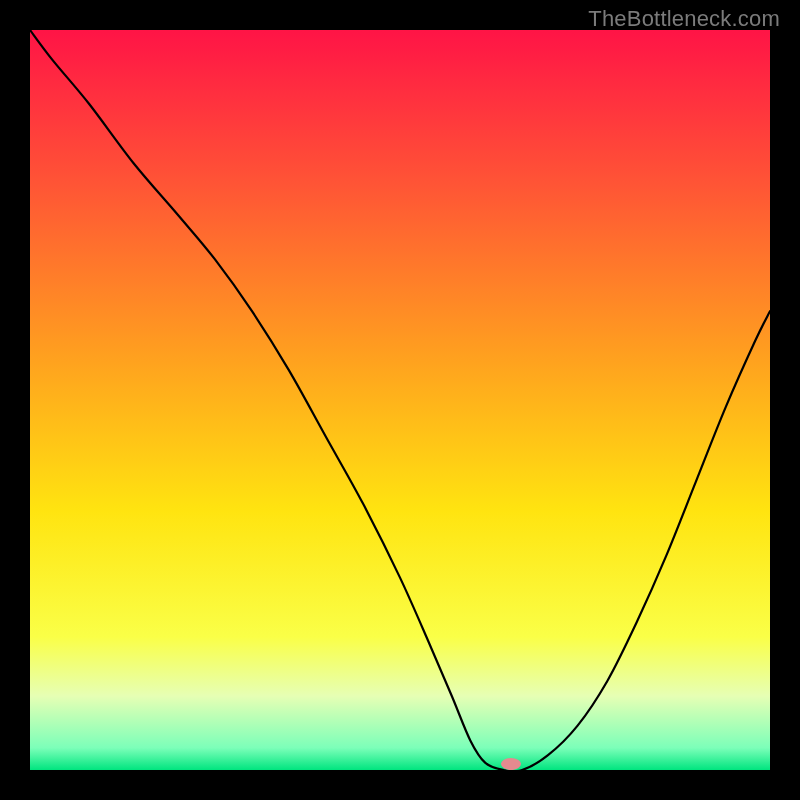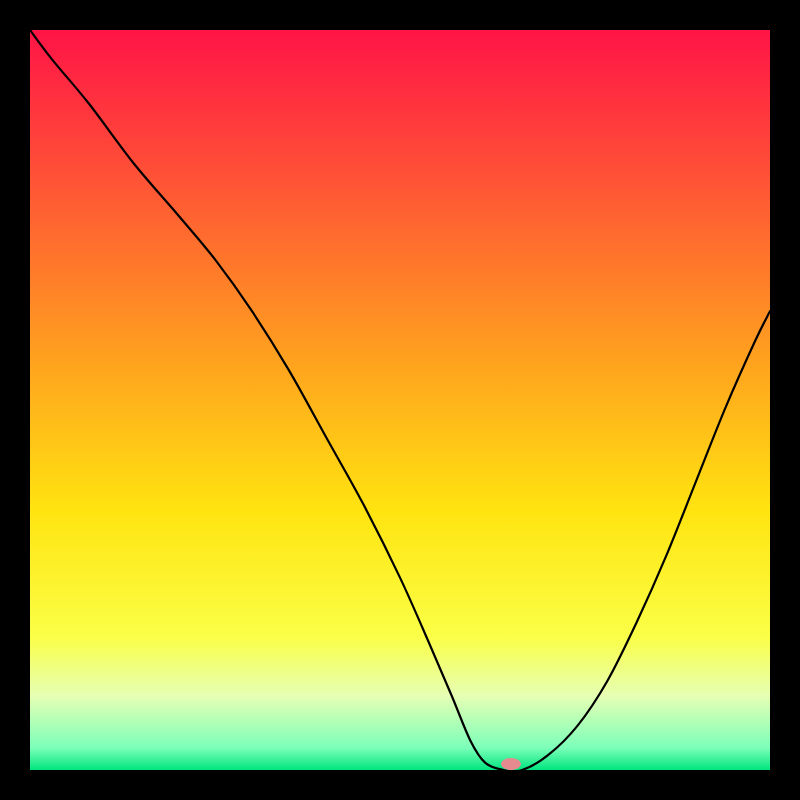--- a/index.html
+++ b/index.html
@@ -30,20 +30,21 @@
     font-family: Arial, Helvetica, sans-serif;
     font-size: 22px;
     color: #7b7b7b;
     letter-spacing: 0.2px;
   }
 </style>
 </head>
 <body>
 
 <div class="frame">
+  <div class="watermark">TheBottleneck.com</div>
 
   <svg class="plot" viewBox="0 0 740 740" preserveAspectRatio="none">
     <defs>
       <linearGradient id="bg-grad" x1="0" y1="0" x2="0" y2="1">
 
       <stop offset="0%" stop-color="#ff1446"></stop>
           <stop offset="20%" stop-color="#ff5236"></stop>
           <stop offset="45%" stop-color="#ffa31e"></stop>
           <stop offset="65%" stop-color="#ffe410"></stop>
           <stop offset="82%" stop-color="#faff47"></stop>

